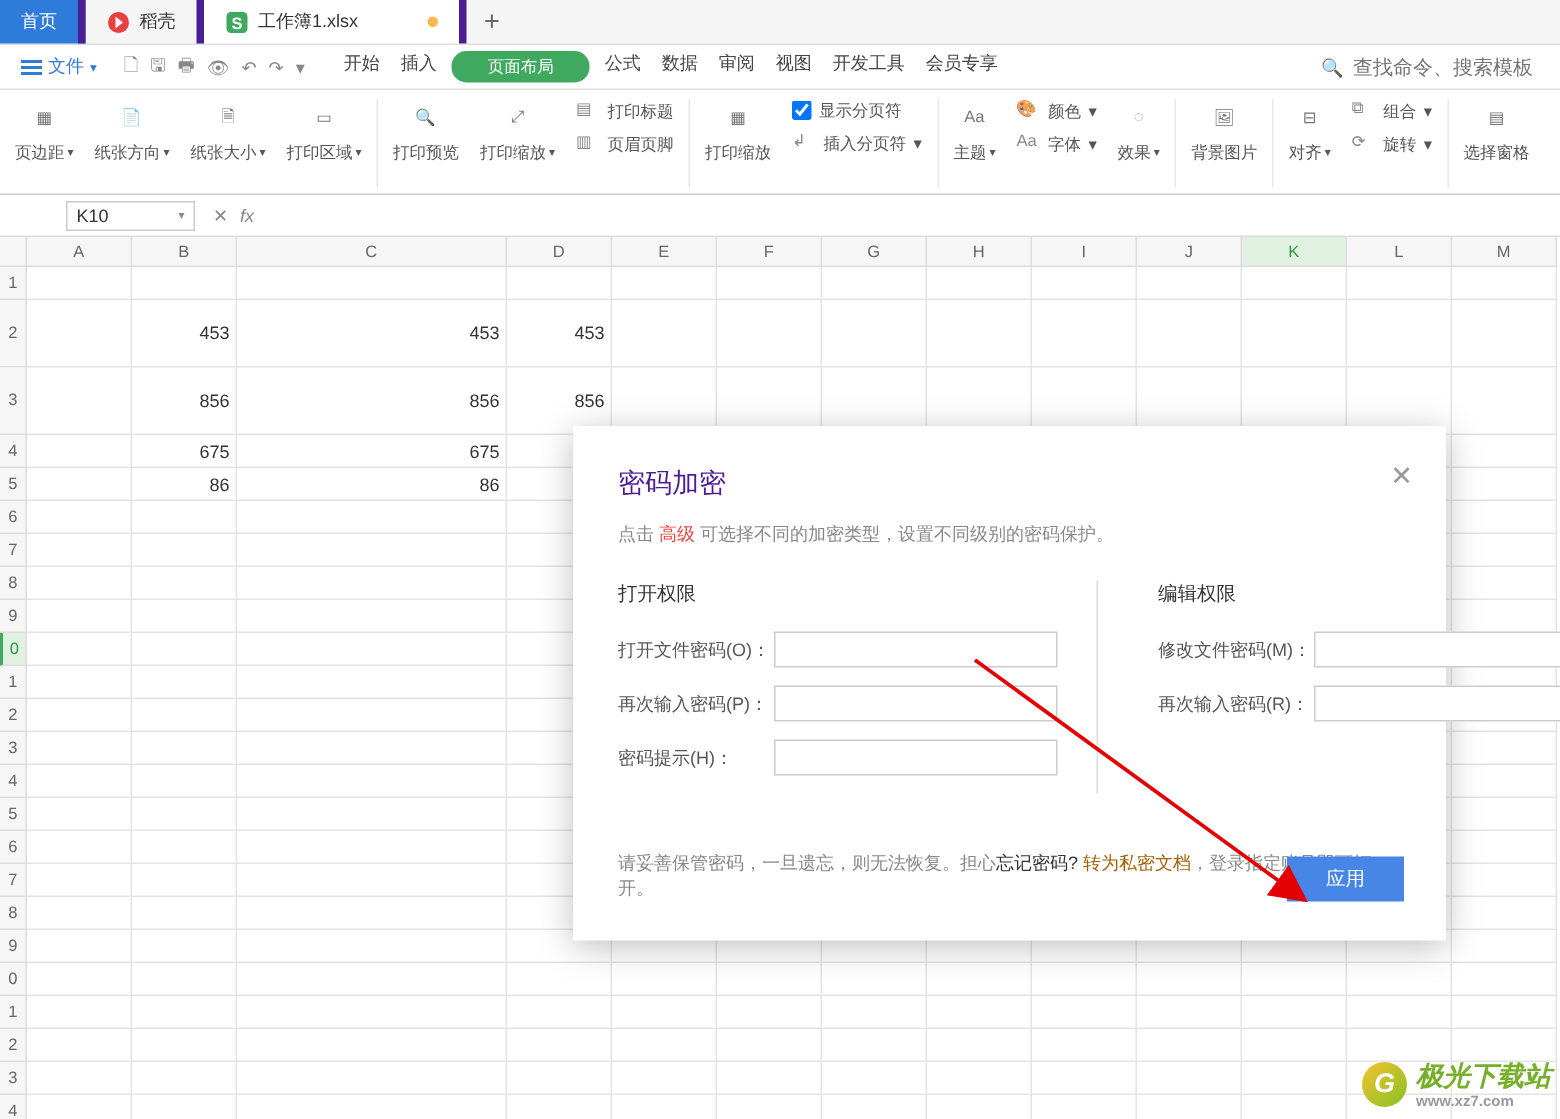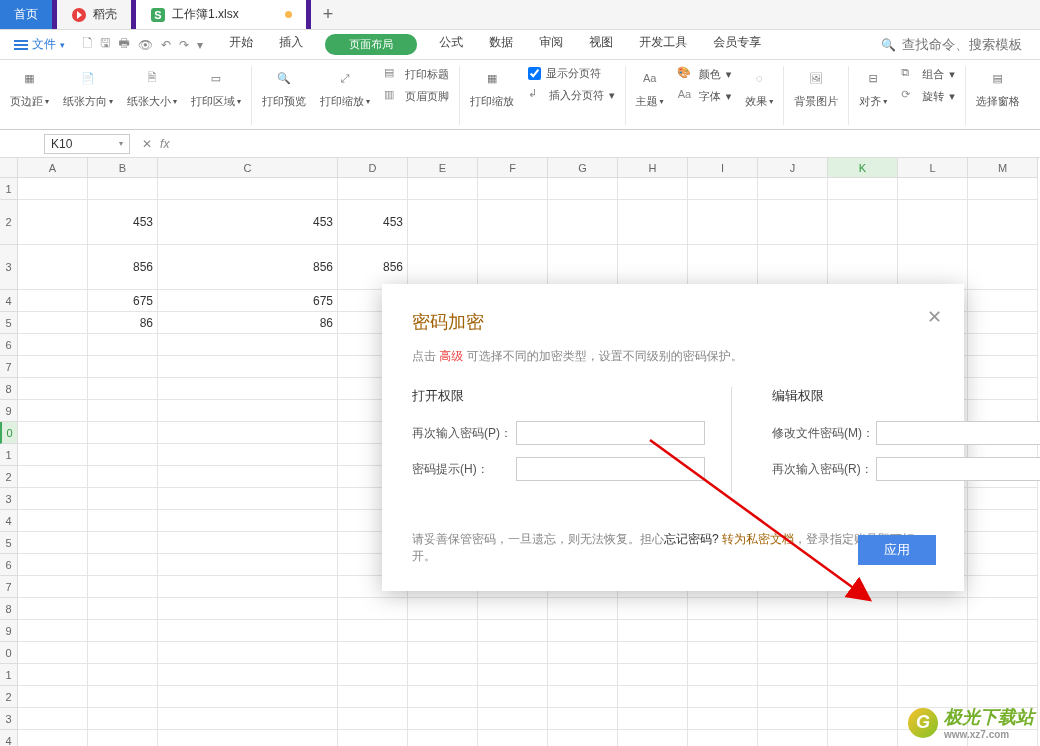--- a/index.html
+++ b/index.html
@@ -15,21 +15,21 @@
 .tab.add { border: none; color: #666; font-size: 18px; padding: 0 12px; }
 
 
 .menu-row { display: flex; height: 30px; align-items: center; border-bottom: 1px solid #ddd; padding: 0 6px; gap: 0; }
 .menu-file { display: flex; align-items: center; gap: 4px; color: #2f7bd9; padding: 0 8px; }
 .menu-file .hamburger { display: flex; flex-direction: column; gap: 2px; }
 .menu-file .hamburger span { width: 14px; height: 2px; background: #2f7bd9; }
 .menu-file .chev { font-size: 9px; }
 .mini-icons { display: flex; gap: 8px; padding: 0 10px; color: #888; align-items: center; }
 .mini-icons span { cursor: pointer; }
-.menu-items { display: flex; gap: 18px; margin-left: 12px; }
+.menu-items { display: flex; gap: 6px; margin-left: 12px; }
 .menu-item { padding: 0 4px; cursor: pointer; color: #444; }
 .menu-item.active { background: #3fa95f; color: #fff; padding: 3px 24px; border-radius: 10px; font-size: 11px; }
 .menu-search { margin-left: auto; color: #aaa; display: flex; align-items: center; gap: 6px; padding-right: 12px; }
 
 
 .ribbon { display: flex; height: 70px; border-bottom: 1px solid #ccc; padding: 6px 0 4px 0; }
 .ribbon-group { display: flex; align-items: flex-start; padding: 0 10px; border-right: 1px solid #e8e8e8; gap: 14px; }
 .ribbon-group:last-child { border-right: none; }
 .rb-btn { display: flex; flex-direction: column; align-items: center; gap: 4px; cursor: pointer; color: #555; font-size: 11px; }
 .rb-btn .ic { width: 24px; height: 24px; color: #777; display: flex; align-items: center; justify-content: center; }
@@ -51,21 +51,21 @@
 .col-h { border: 1px solid #ddd; border-top: none; border-left: none; background: #f6f6f6; display: flex; align-items: center; justify-content: center; font-size: 11px; color: #666; }
 .col-h.sel { background: #e0f1e2; color: #2e9a3f; }
 .grid-body { display: grid; grid-template-columns: 18px 70px 70px 180px 70px 70px 70px 70px 70px 70px 70px 70px 70px 70px; }
 .row-h { border: 1px solid #ddd; border-top: none; border-left: none; background: #f6f6f6; display: flex; align-items: center; justify-content: center; font-size: 11px; color: #666; }
 .row-h.sel { background: #e0f1e2; color: #2e9a3f; border-left: 2px solid #3fa95f; }
 .cell { border: 1px solid #e4e4e4; border-top: none; border-left: none; height: 22px; display: flex; align-items: center; justify-content: flex-end; padding: 0 4px; font-size: 12px; }
 .cell.tall { height: 45px; }
 
 
 .dialog { position: absolute; left: 382px; top: 284px; width: 582px; background: #fff; box-shadow: 0 4px 22px rgba(0,0,0,0.25); padding: 26px 30px 26px 30px; }
-.dialog h2 { font-size: 18px; font-weight: 500; color: #a16207; margin-bottom: 14px; }
+.dialog h2 { font-size: 18px; font-weight: 500; color: #4c1d95; margin-bottom: 14px; }
 .dialog .close-x { position: absolute; top: 22px; right: 22px; font-size: 18px; color: #999; cursor: pointer; }
 .dialog .hint { color: #888; font-size: 12px; margin-bottom: 22px; }
 .dialog .hint a { color: #ef4444; cursor: pointer; }
 .perm-cols { display: flex; gap: 40px; }
 .perm-col { flex: 1; }
 .perm-col.first { border-right: 1px solid #ddd; padding-right: 26px; }
 .perm-title { font-size: 13px; color: #333; margin-bottom: 16px; }
 .field-row { display: flex; align-items: center; font-size: 12px; color: #555; margin-bottom: 12px; }
 .field-row label { width: 104px; }
 .field-row input { flex: 1; border: 1px solid #ccc; height: 24px; padding: 0 5px; }
@@ -661,20 +661,24 @@
 <div class="dialog">
   <span class="close-x">✕</span>
   <h2>密码加密</h2>
   <div class="hint">
     <span>点击 </span><a>高级</a><span> 可选择不同的加密类型，设置不同级别的密码保护。</span>
   </div>
   <div class="perm-cols">
     <div class="perm-col first">
       <div class="perm-title">打开权限</div>
       <div class="field-row">
+          <label>打开文件密码(O)：</label>
+          <input type="password" style="">
+        </div>
+      <div class="field-row">
           <label>再次输入密码(P)：</label>
           <input type="password" style="">
         </div>
       <div class="field-row">
           <label>密码提示(H)：</label>
           <input type="text" style="">
         </div>
     </div>
     <div class="perm-col">
       <div class="perm-title">编辑权限</div>

